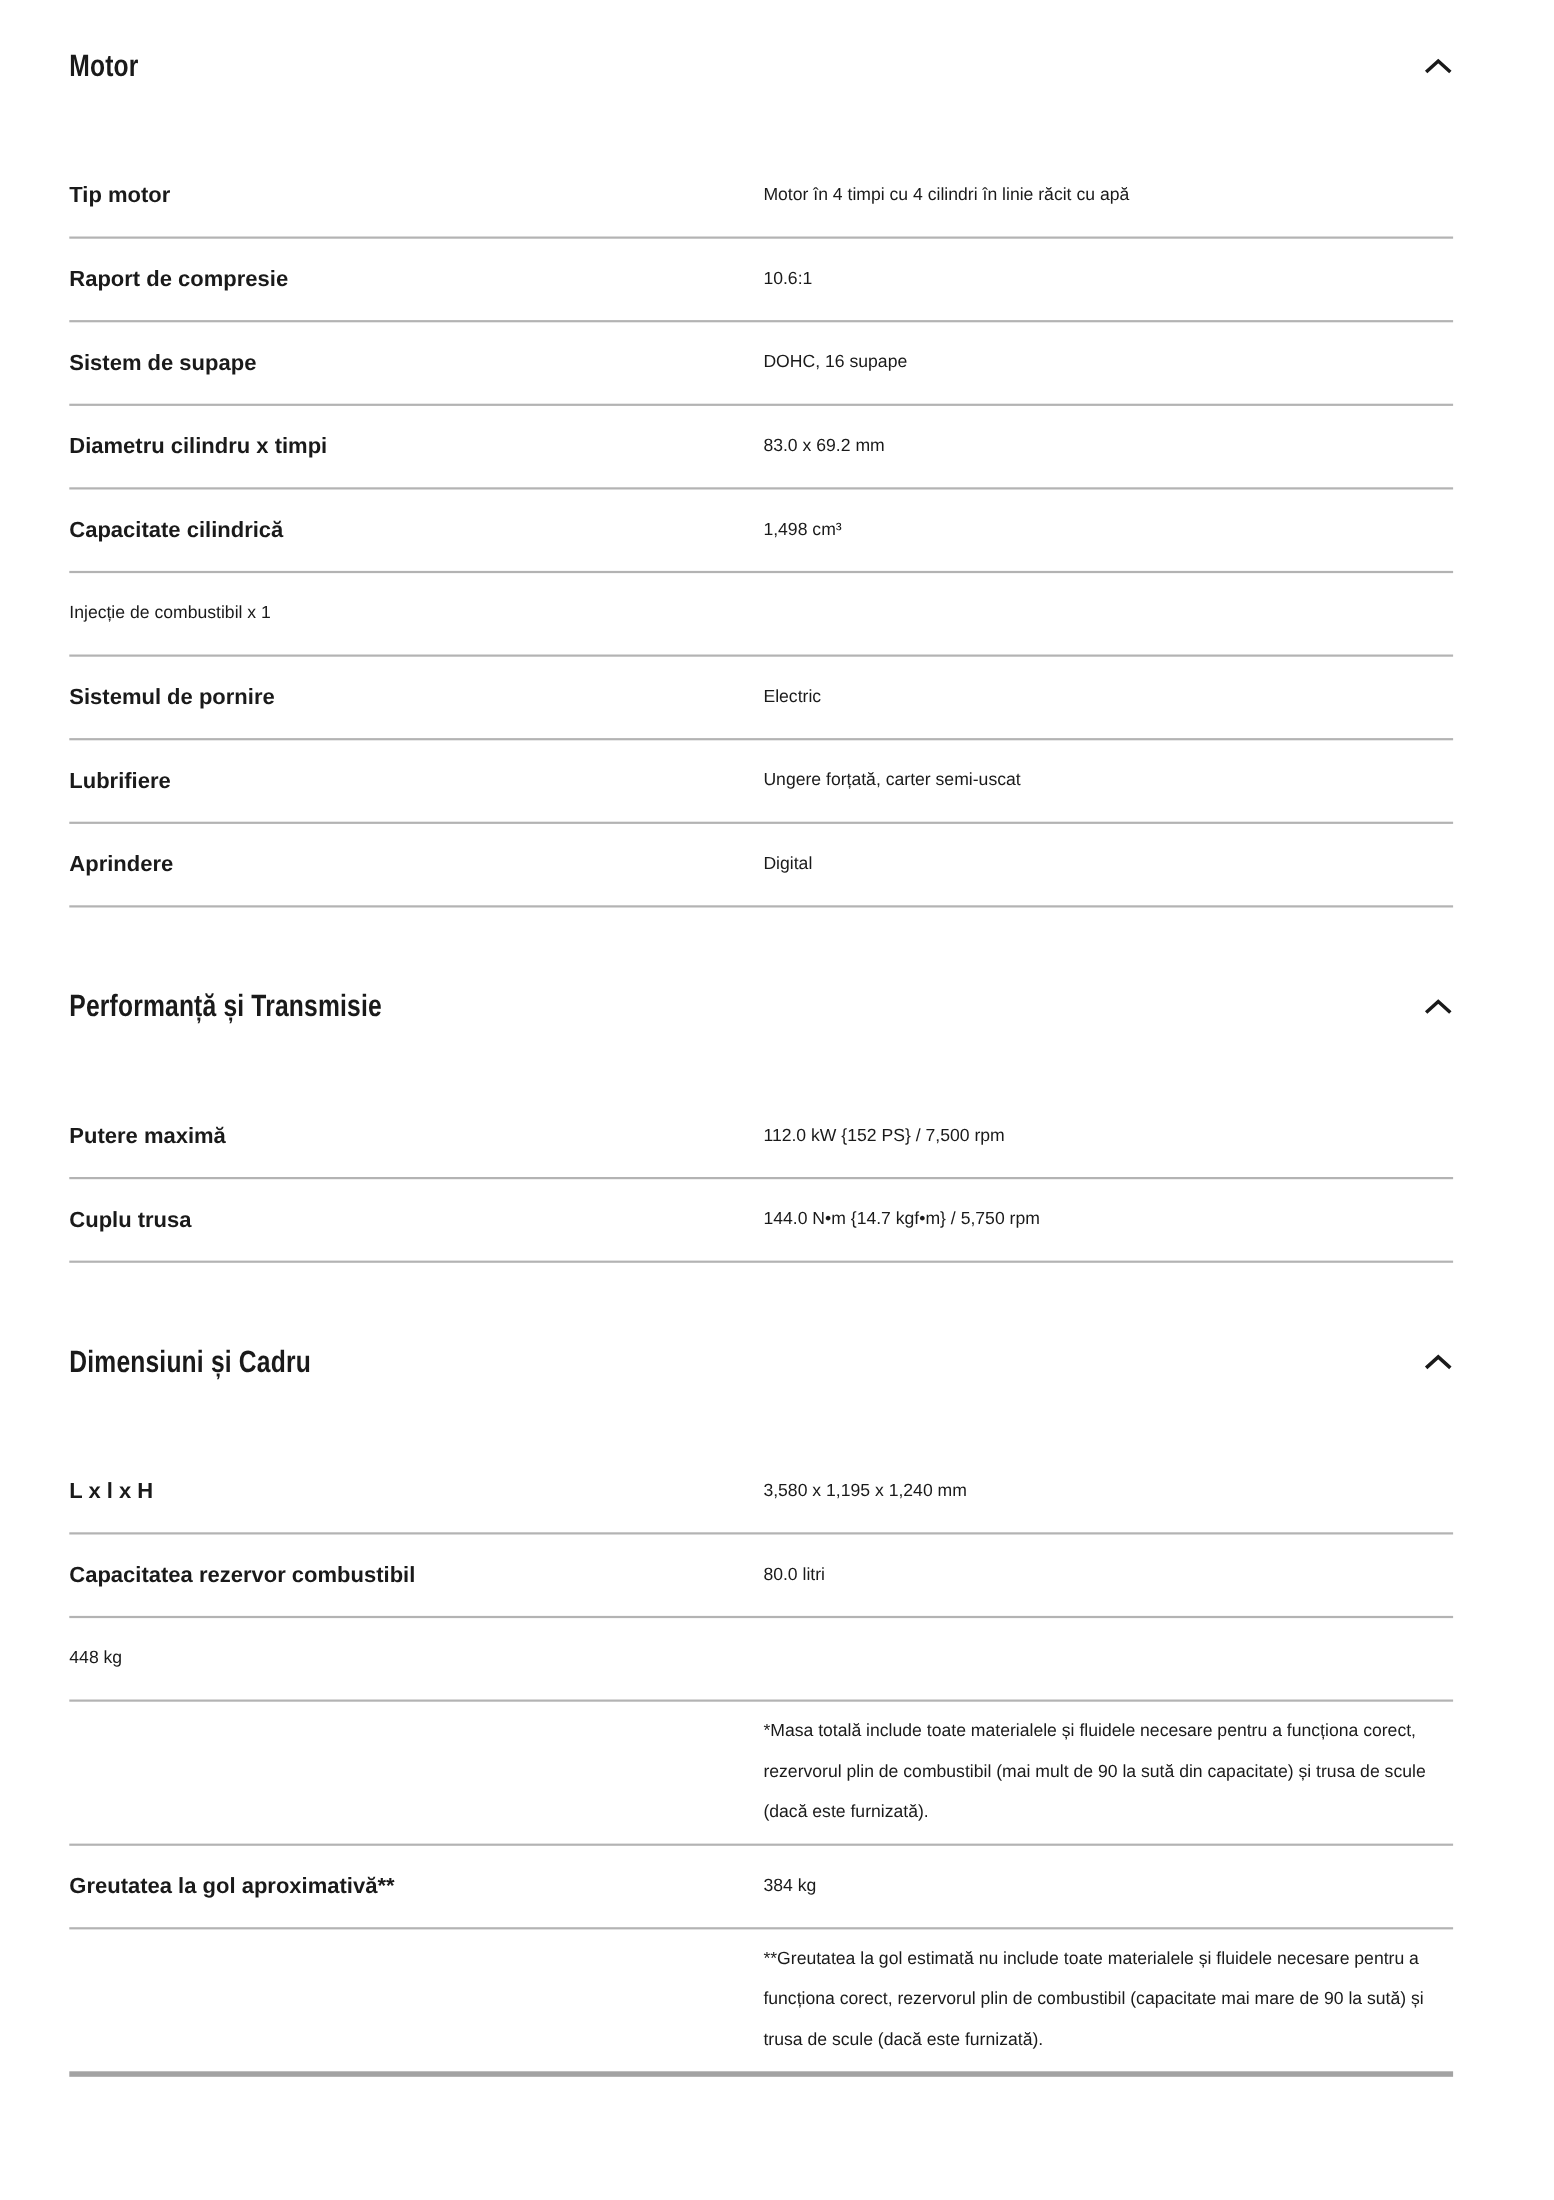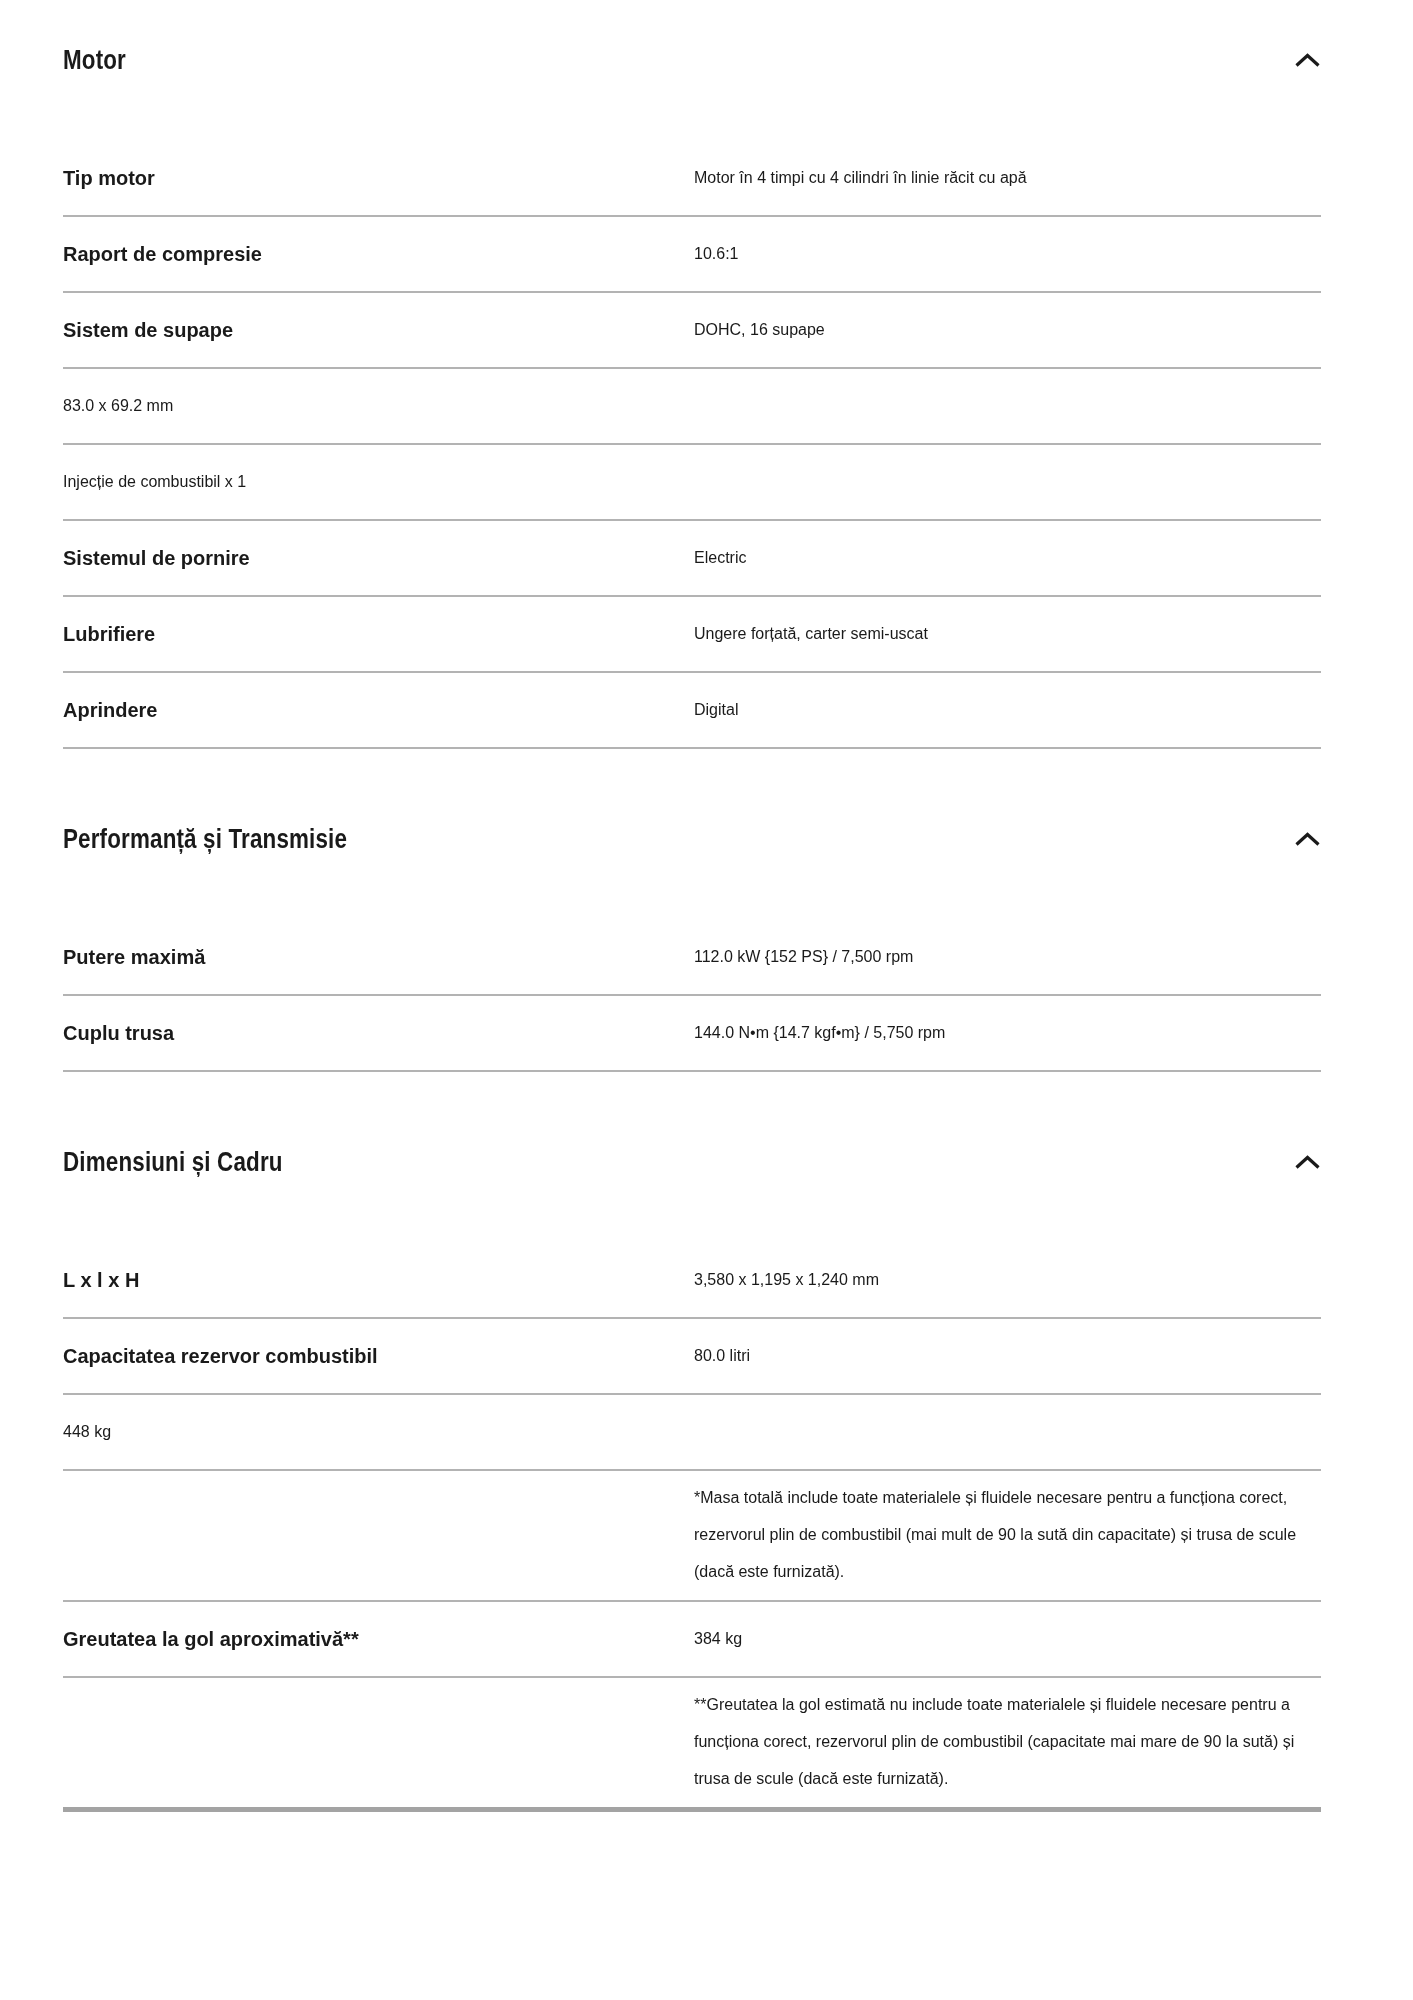--- a/index.html
+++ b/index.html
@@ -83,23 +83,28 @@
     <div class="spec-label">Raport de compresie</div>
     <div class="spec-value">10.6:1</div>
   </div>
 
   <div class="spec-row">
     <div class="spec-label">Sistem de supape</div>
     <div class="spec-value">DOHC, 16 supape</div>
   </div>
 
   <div class="spec-row">
+    <div class="spec-label">Diametru cilindru x timpi</div>
     <div class="spec-value">83.0 x 69.2 mm</div>
   </div>
 
+  <div class="spec-row">
+    <div class="spec-label">Capacitate cilindrică</div>
+    <div class="spec-value">1,498 cm³</div>
+  </div>
 
   <div class="spec-row">
     <div class="spec-value">Injecție de combustibil x 1</div>
   </div>
 
   <div class="spec-row">
     <div class="spec-label">Sistemul de pornire</div>
     <div class="spec-value">Electric</div>
   </div>
 

